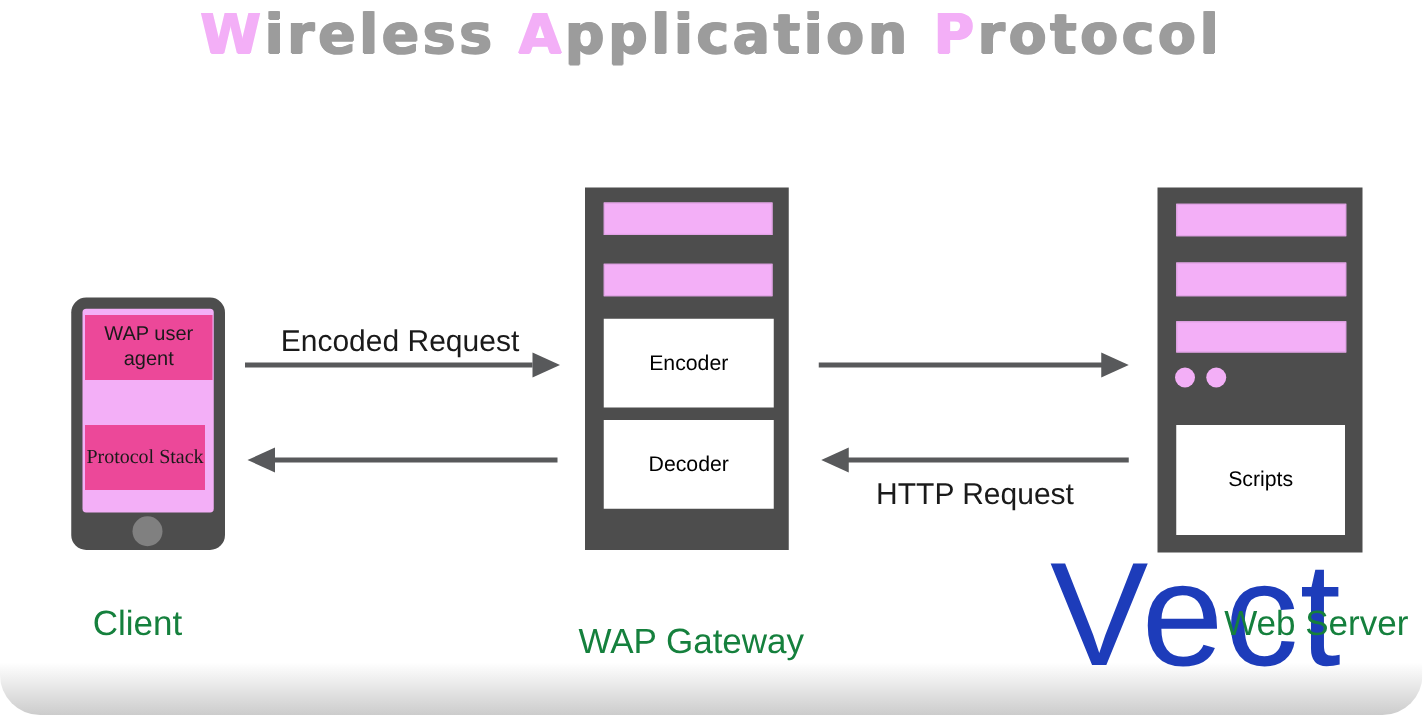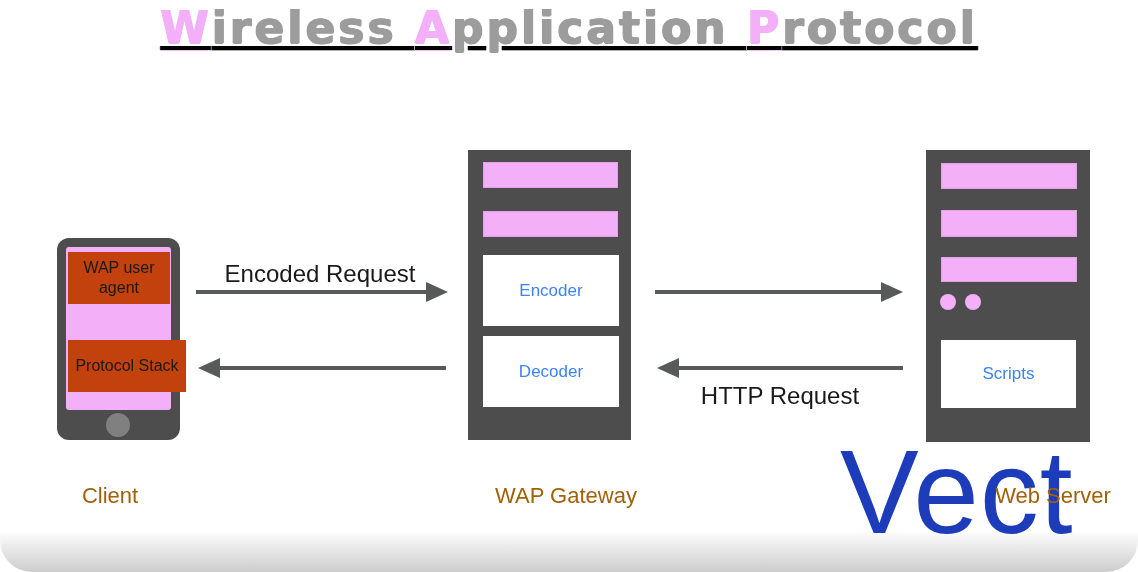--- a/index.html
+++ b/index.html
@@ -31,21 +31,20 @@
     left: 0;
     width: 100%;
     text-align: center;
     font-family: "DejaVu Sans", sans-serif;
     font-weight: 800;
     font-size: 44px;
     line-height: 56px;
     letter-spacing: 3px;
     white-space: nowrap;
     text-shadow: 0.8px 0 0, -0.8px 0 0, 0 0.8px 0;
-    text-decoration: underline;
   }
   .title .initial { color: var(--accent-pink, #f6b3f6); }
   .title .rest    { color: var(--title-gray, #9c9c9c); }
 
   
   .phone-body {
     position: absolute;
     left: 57px; top: 238px;
     width: 123px; height: 202px;
     background: var(--dark-gray, #4d4d4d);
@@ -53,31 +52,31 @@
   }
   .phone-screen {
     position: absolute;
     left: 66px; top: 247px;
     width: 105px; height: 163px;
     background: var(--accent-pink, #f3aff7);
     border-radius: 3px;
   }
   .phone-box {
     position: absolute;
-    background: #c2410c;
+    background: #ec4899;
     display: flex;
     align-items: center;
     justify-content: center;
     text-align: center;
     font-size: 16px;
     line-height: 20px;
     color: #1a1a1a;
   }
   .phone-box.box-top    { left: 68px; top: 252px; width: 102px; height: 52px; }
-  .phone-box.box-bottom { left: 68px; top: 340px; width: 118px; height: 52px; }
+  .phone-box.box-bottom { left: 68px; top: 340px; width: 96px; height: 52px; font-family: Liberation Serif, serif; }
   .home-button {
     position: absolute;
     left: 106px; top: 413px;
     width: 24px; height: 24px;
     border-radius: 50%;
     background: #808080;
   }
 
   
   .tower {
@@ -92,21 +91,21 @@
     border: 1px solid #e2a3e6;
     box-sizing: border-box;
   }
   .module {
     position: absolute;
     background: #ffffff;
     display: flex;
     align-items: center;
     justify-content: center;
     font-size: 17px;
-    color: #3b82f6;
+    color: #000000;
   }
   .led {
     position: absolute;
     width: 16px; height: 16px;
     border-radius: 50%;
     background: var(--accent-pink, #f3aff7);
   }
 
   
   .hline {
@@ -128,22 +127,22 @@
     color: #1a1a1a;
     white-space: nowrap;
     text-align: center;
     transform: translateX(-50%);
   }
 
   
   .caption {
     position: absolute;
     top: 483px;
-    font-size: 22px;
-    color: #a16207;
+    font-size: 28px;
+    color: #15803d;
     white-space: nowrap;
     text-align: left;
     transform: translateX(-50%);
     z-index: 3;
   }
 
   
   .watermark {
     position: absolute;
     left: 840px; top: 433px;
@@ -175,37 +174,37 @@
   <div class="bar" style="left:483px; top:211px; width:135px; height:26px;"></div>
   <div class="module" style="left:483px; top:255px; width:136px; height:71px;">Encoder</div>
   <div class="module" style="left:483px; top:336px; width:136px; height:71px;">Decoder</div>
 
   <div class="tower tower-server"></div>
   <div class="bar" style="left:941px; top:163px; width:136px; height:26px;"></div>
   <div class="bar" style="left:941px; top:210px; width:136px; height:27px;"></div>
   <div class="bar" style="left:941px; top:257px; width:136px; height:25px;"></div>
   <div class="led" style="left:940px; top:294px;"></div>
   <div class="led" style="left:965px; top:294px;"></div>
-  <div class="module" style="left:941px; top:340px; width:135px; height:68px;">Scripts</div>
+  <div class="module" style="left:941px; top:340px; width:135px; height:88px;">Scripts</div>
 
   <div class="arrow-label" style="left:320px; top:260px;">Encoded Request</div>
   <div class="hline" style="left:196px; top:290px; width:230px;"></div>
   <div class="arrowhead right" style="left:426px; top:282px;"></div>
 
   <div class="arrowhead left" style="left:198px; top:358px;"></div>
   <div class="hline" style="left:218px; top:366px; width:228px;"></div>
 
   <div class="hline" style="left:655px; top:290px; width:228px;"></div>
   <div class="arrowhead right" style="left:881px; top:282px;"></div>
 
   <div class="arrowhead left" style="left:657px; top:358px;"></div>
   <div class="hline" style="left:677px; top:366px; width:226px;"></div>
   <div class="arrow-label" style="left:780px; top:382px;">HTTP Request</div>
 
   <div class="caption" style="left:110px;">Client</div>
-  <div class="caption" style="left:566px;">WAP Gateway</div>
+  <div class="caption" style="left:553px;margin-top:14px;">WAP Gateway</div>
   <div class="caption" style="left:1053px;">Web Server</div>
 
   <div class="watermark">Vect</div>
 
   <div class="bottom-shade"></div>
 
 </div>
 
 </body></html>

